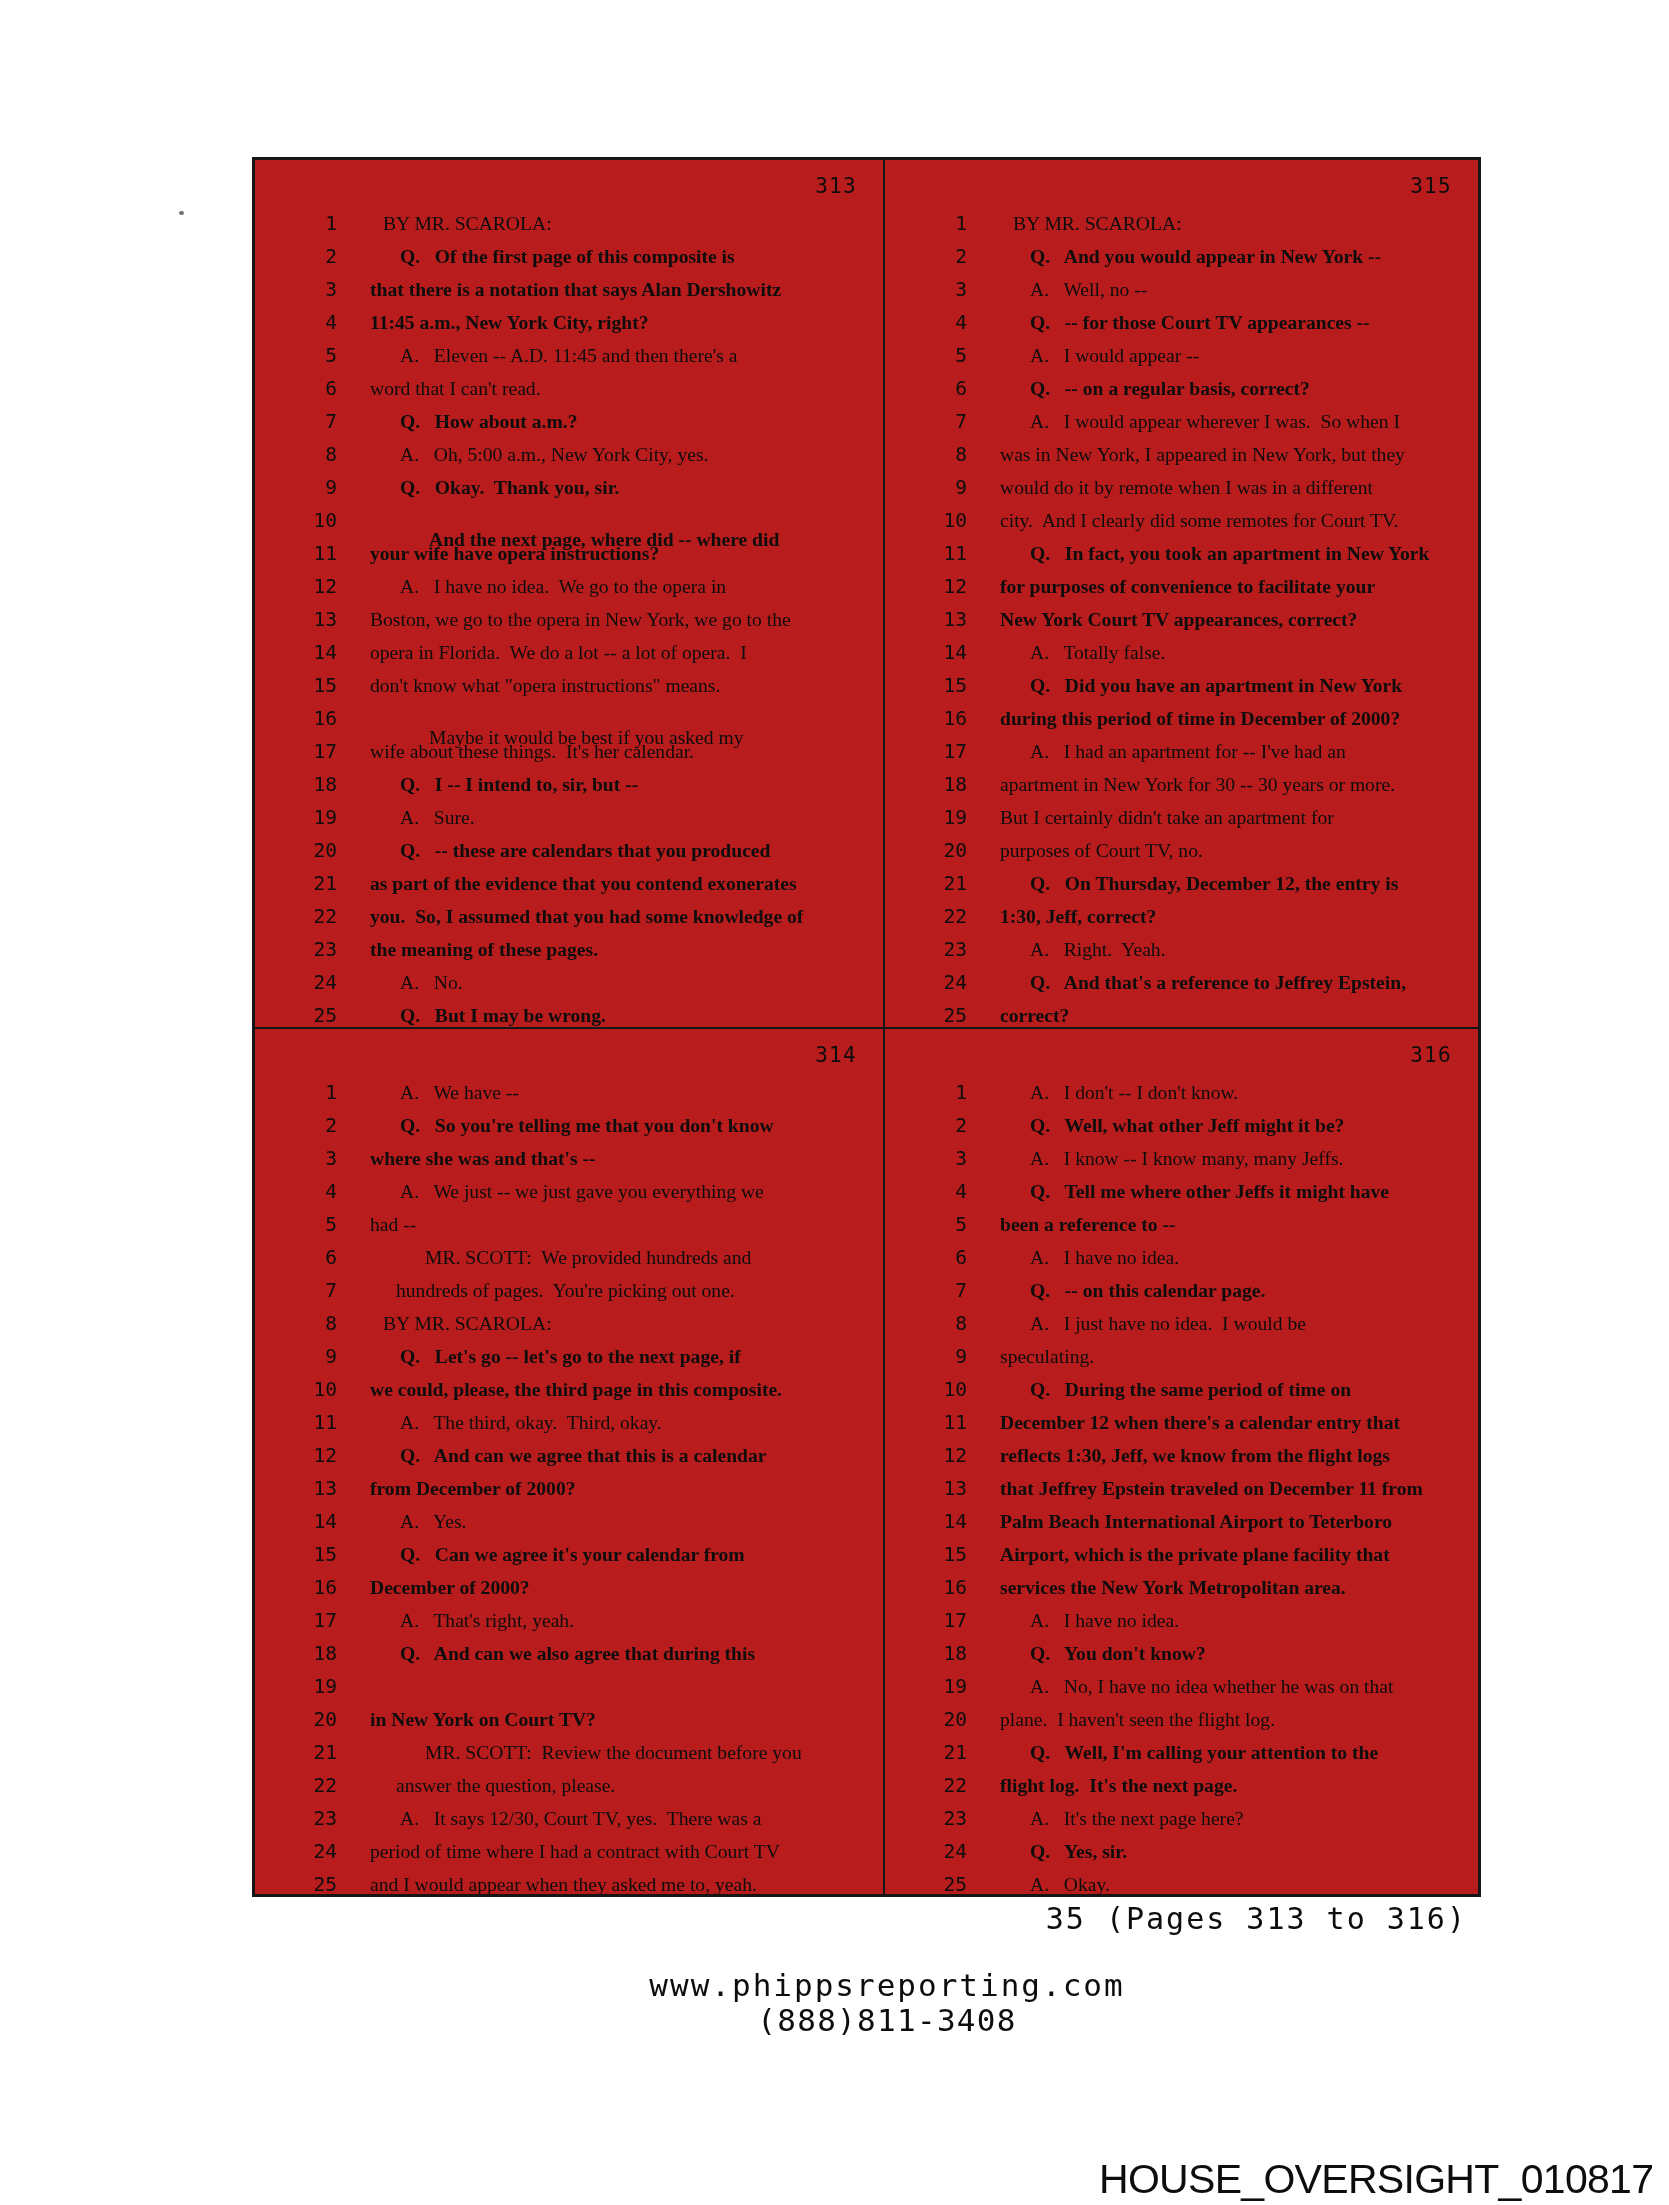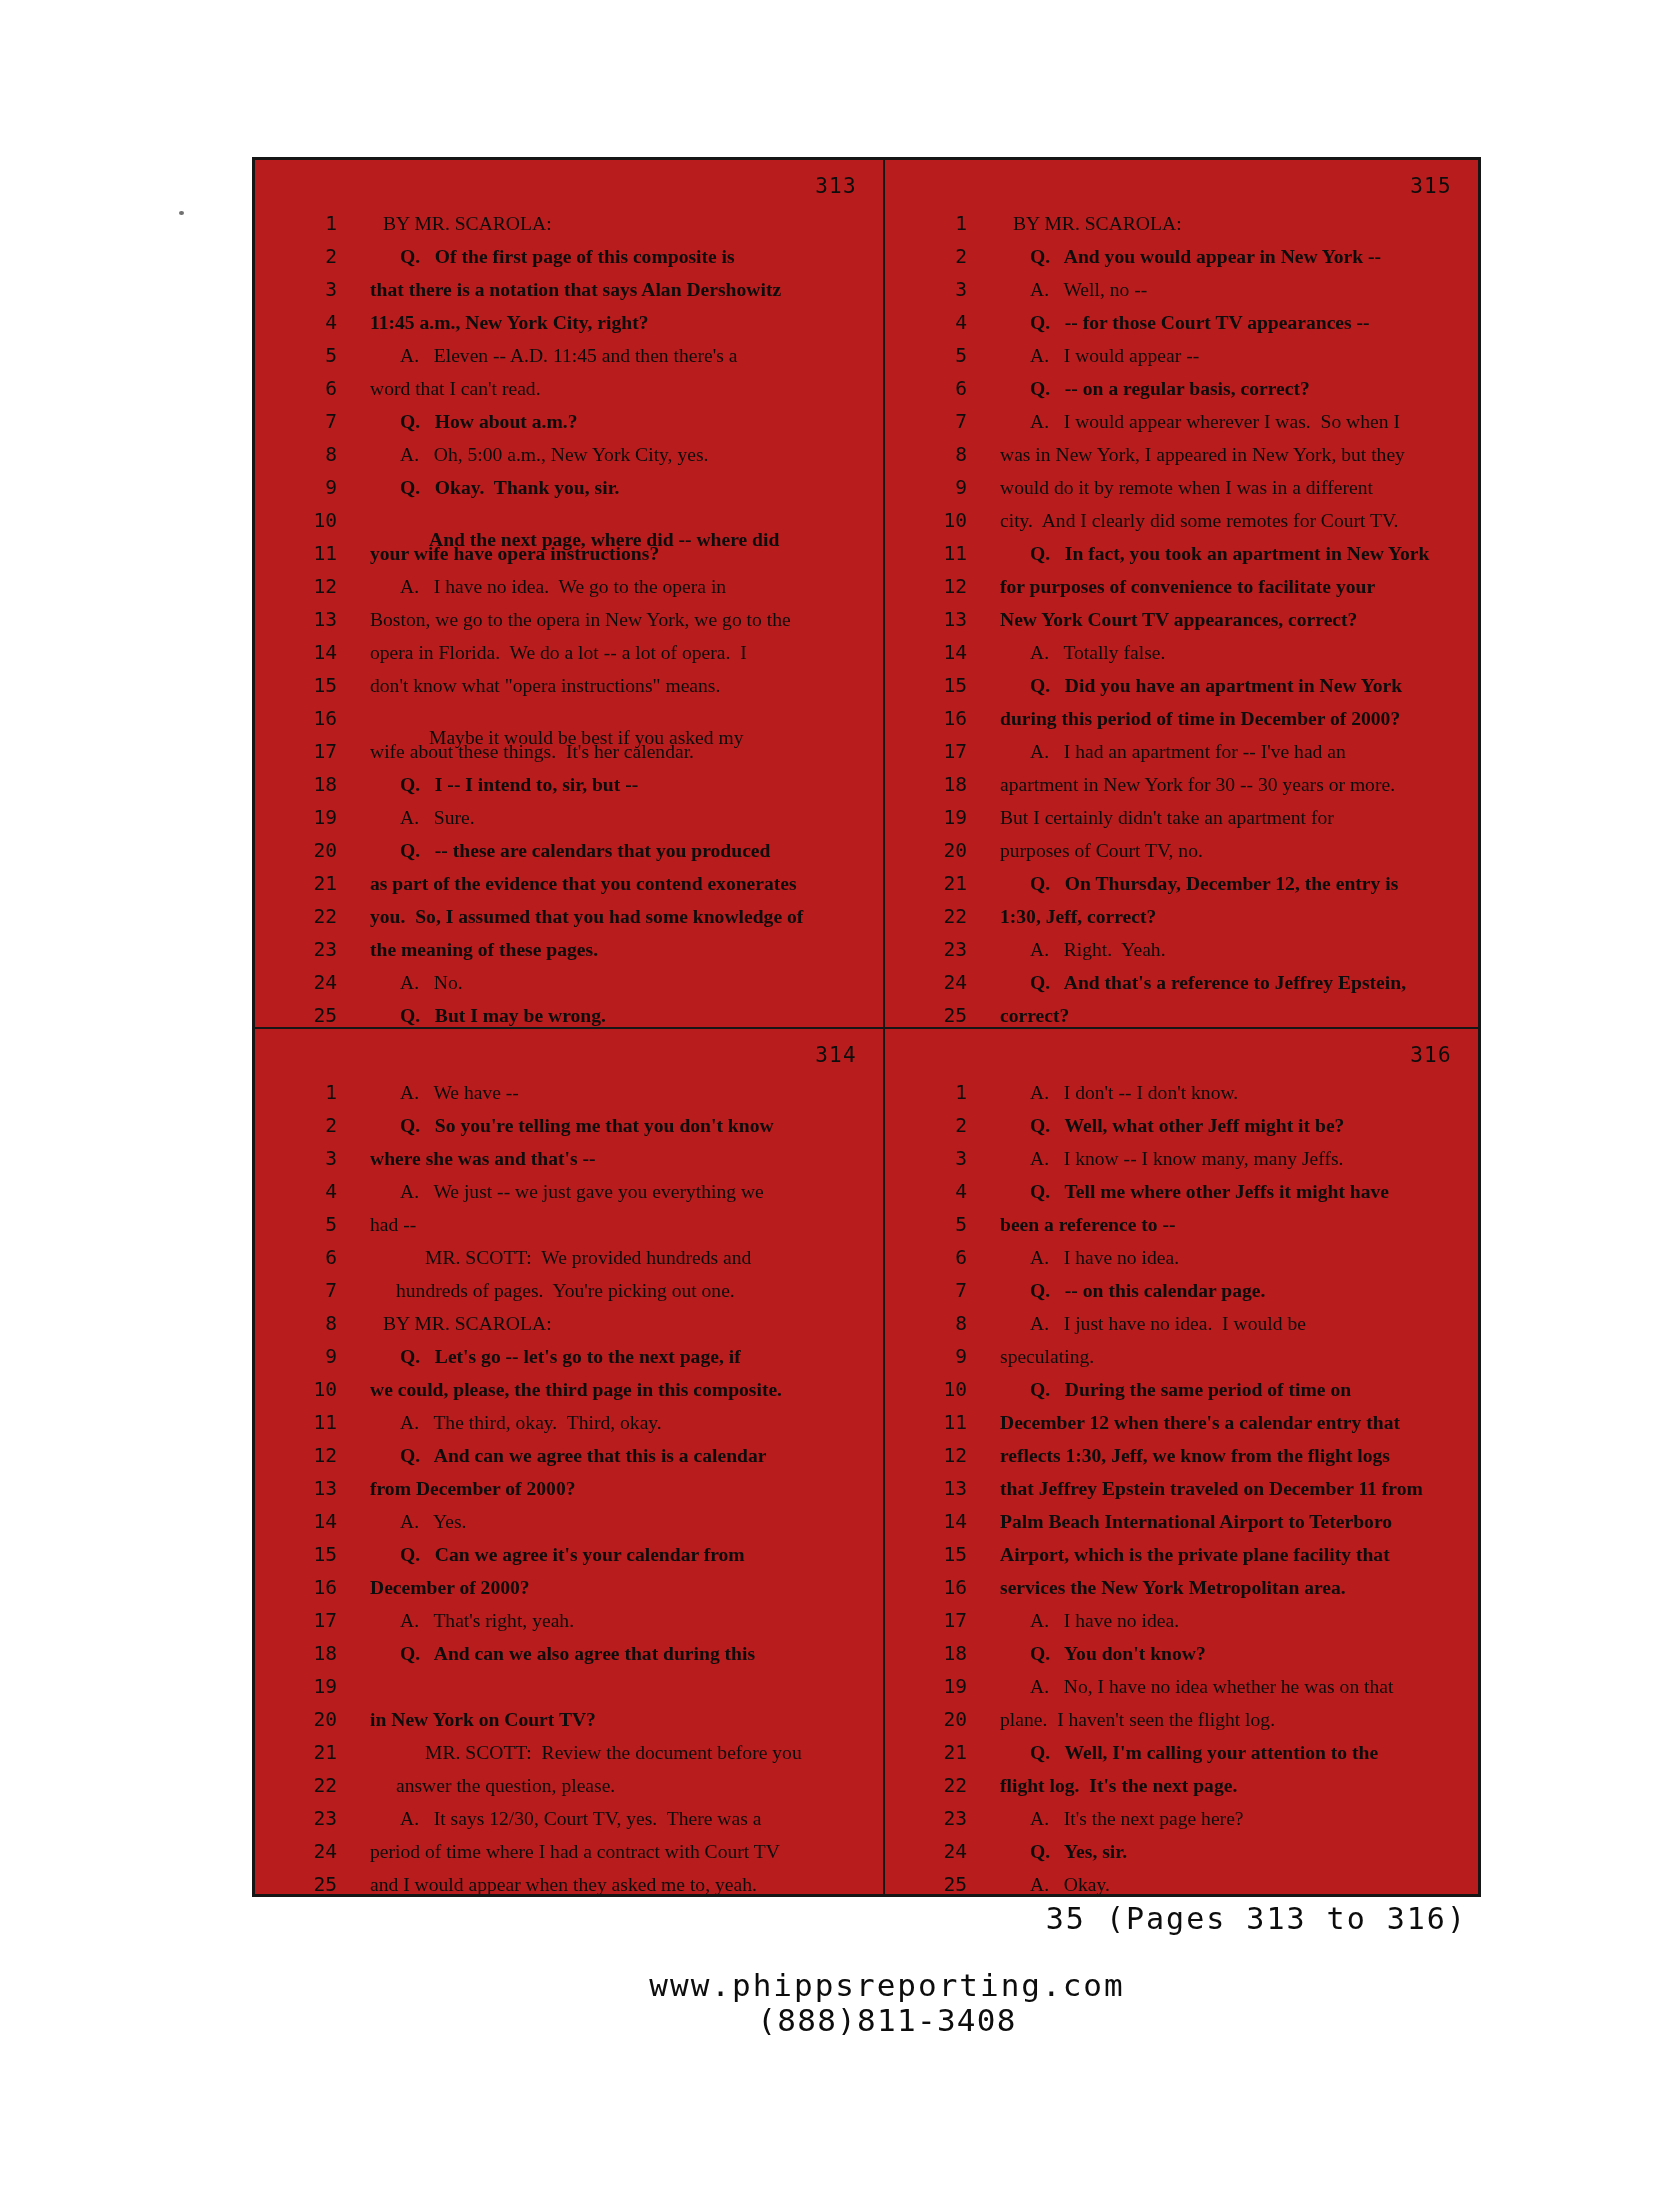--- a/index.html
+++ b/index.html
@@ -498,14 +498,15 @@
     <span class="num">25</span>
     <span class="text a">A.   Okay.</span>
   </div>
         </div>
   </section>
     </div>
 
   <div class="pageinfo">35 (Pages 313 to 316)</div>
   <div class="website">www.phippsreporting.com</div>
   <div class="phone">(888)811-3408</div>
+  <div class="bates">HOUSE_OVERSIGHT_010817</div>
 </div>
 
 
 </body></html>

